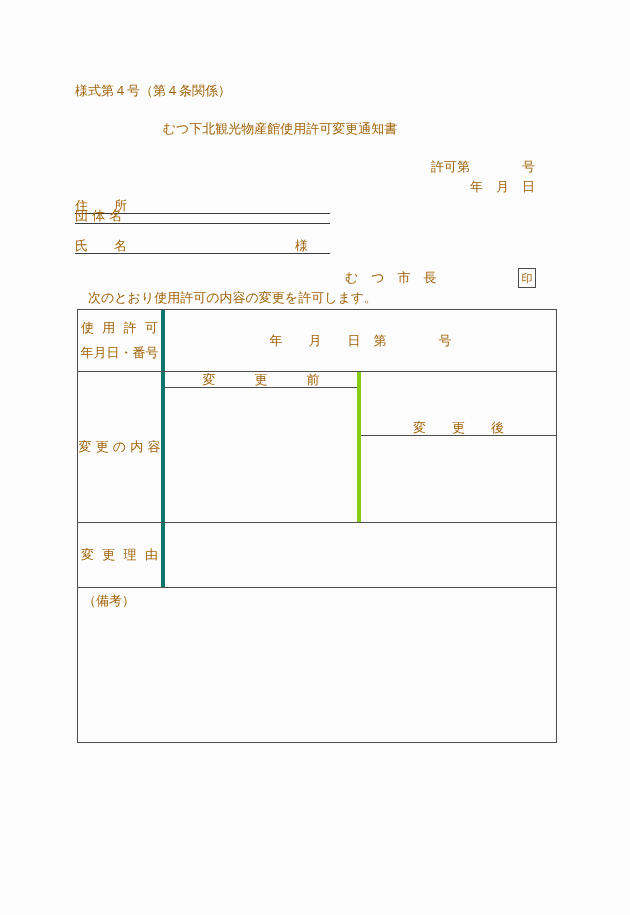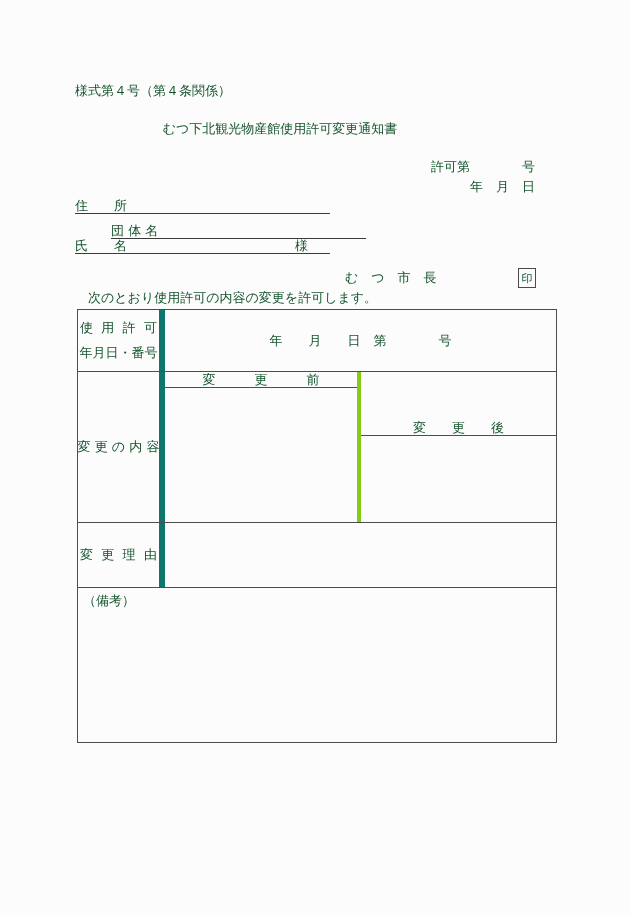--- a/index.html
+++ b/index.html
@@ -1,21 +1,21 @@
 <!DOCTYPE html>
 <html><head>
 <meta charset="utf-8">
 <style>
   html,body{margin:0;padding:0;background:#e8e8e8;}
   .page{
     position:relative;
     width:630px;height:915px;
     margin:0 auto;
     background:#fcfcfc;
-    color:#14532d;
+    color:#a16207;
     font-family:"DejaVu Serif","Liberation Serif",serif;
     font-size:13px;
     line-height:14px;
     overflow:hidden;
   }
   .abs{position:absolute;white-space:pre;}
   .t{white-space:pre;}
   .center{left:0;width:560px;text-align:center;font-family:Liberation Serif, serif;}
   .rightblk{right:95px;text-align:right;}
   .addr-row{
@@ -40,21 +40,21 @@
     display:flex;flex-direction:column;
     box-sizing:border-box;
   }
   .trow{display:flex;flex:none;border-bottom:1px solid #4d4d4d;box-sizing:border-box;}
   .r1{height:62px;}
   .r2{height:151px;}
   .r3{height:65px;}
   .r4{flex:1 1 auto;border-bottom:none;display:block;padding:6px 0 0 5px;box-sizing:border-box;}
   .labelcell{
     width:87px;flex:none;
-    border-right:6px solid #0f766e;
+    border-right:4px solid #0f766e;
     display:flex;flex-direction:column;
     align-items:center;justify-content:space-evenly;
     text-align:right;padding:1px 1px;
     box-sizing:border-box;
   }
   .labelcell.single{justify-content:center;}
   .valuecell{flex:1 1 auto;display:flex;align-items:center;justify-content:center;}
   .cols{flex:1 1 auto;display:flex;}
   .col{display:flex;flex-direction:column;box-sizing:border-box;}
   .col-before{width:196px;flex:none;border-right:4px solid #84cc16;}
@@ -76,21 +76,21 @@
 
   <div class="abs center" style="top:122px;">むつ下北観光物産館使用許可変更通知書</div>
 
   <div class="abs rightblk" style="top:160px;">許可第　　　　号</div>
 
   <div class="abs rightblk" style="top:180px;">年　月　日</div>
 
   <div class="addr-row" style="top:197px;">
     <span class="t">住　　所</span>
   </div>
-  <div class="addr-row" style="top:222px;margin-left:36px;">
+  <div class="addr-row" style="top:207px;">
     <span class="t">団 体 名</span>
   </div>
   <div class="addr-row" style="top:237px;">
     <span class="t">氏　　名</span>
     <span class="t honorific">様</span>
   </div>
 
   <div class="abs" style="left:345px;top:271px;">む　つ　市　長</div>
 
   <div class="seal">

